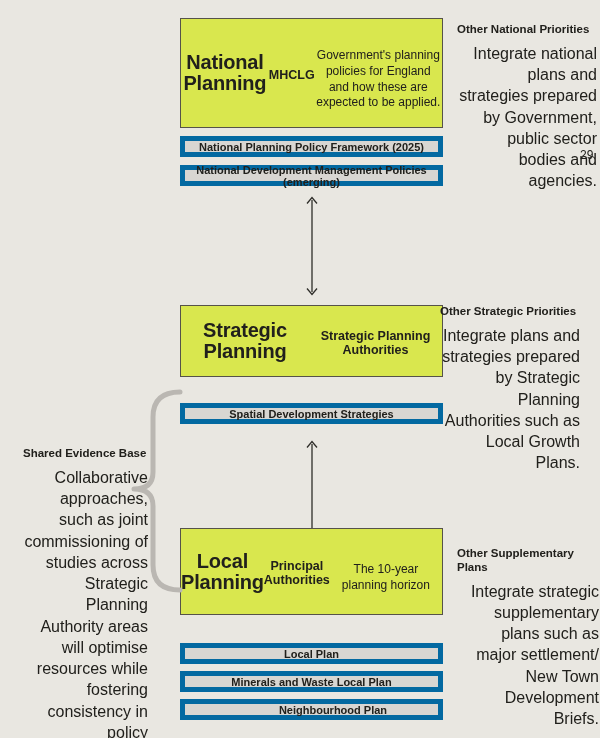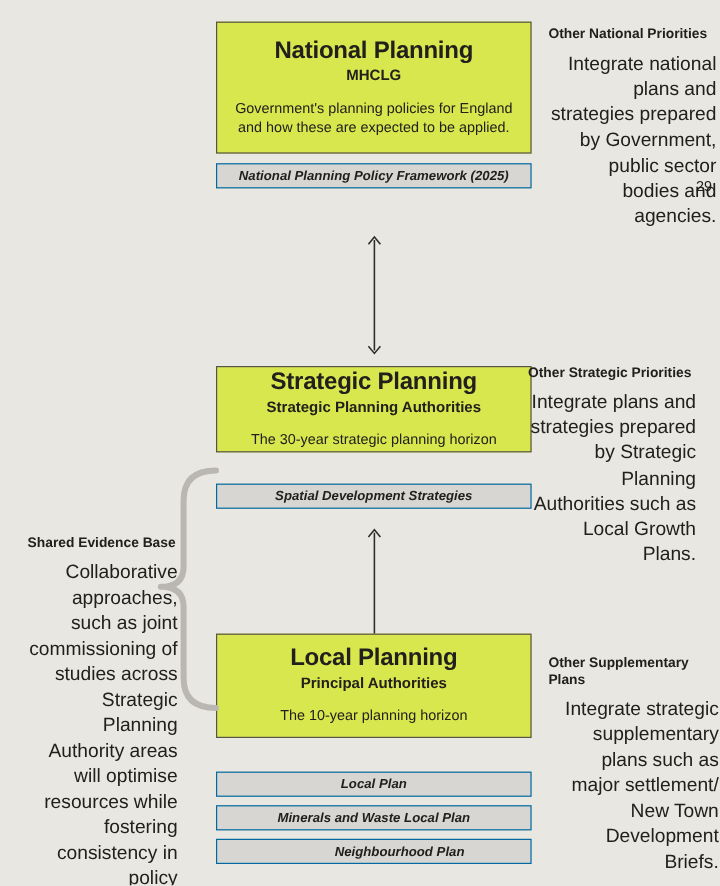--- a/index.html
+++ b/index.html
@@ -7,35 +7,35 @@
     position:relative; width:600px; height:738px;
     background:#e9e7e1; overflow:hidden;
     font-family:"Liberation Sans", sans-serif;
     color:#21201c;
     -webkit-font-smoothing:antialiased;
   }
   
   .ybox {
     position:absolute; left:180px; width:263px;
     background:#d9e74e; border:1px solid #565349; box-sizing:border-box;
-    display:flex; flex-direction:column; align-items:center; justify-content:center;
+    display:flex; align-items:center; justify-content:center;
     text-align:center;
   }
   .ybox .title { font-size:20px; font-weight:bold; line-height:1.05; letter-spacing:-0.2px; margin:0; }
   .ybox .subtitle { font-size:12.5px; font-weight:bold; margin:3px 0 0; }
   .ybox .desc { font-size:12px; line-height:1.3; margin:13px 0 0; width:92%; }
   .box-national { top:18px;  height:110px; }
   .box-strategic{ top:305px; height:72px; }
   .box-local    { top:528px; height:87px; }
   
   .bar {
     position:absolute; left:180px; width:263px; height:21px;
-    background:#d8d6d2; border:1px solid #0369a1; box-sizing:border-box;
+    background:#d8d6d2; border:5px solid #0369a1; box-sizing:border-box;
     display:flex; align-items:center; justify-content:center;
-    font-size:11px; font-weight:bold; text-align:center;font-style:italic;
+    font-size:11px; font-weight:bold; text-align:center;
   }
   .bar-1 { top:136px; } .bar-2 { top:165px; }
   .bar-3 { top:403px; }
   .bar-4 { top:643px; } .bar-5 { top:671px; } .bar-6 { top:699px;padding-left:43px; }
   
   .side { position:absolute; }
   .side h4 { font-size:11.5px; font-weight:bold; margin:0 0 6px; line-height:1.2; }
   .side p  { font-size:16px; margin:0; line-height:1.33;text-align:right; }
   .ann-national      { left:457px; top:23px;  width:140px; }
   .ann-strategic     { left:440px; top:305px; width:140px; }
@@ -51,31 +51,31 @@
 <body>
 
 <div class="canvas">
 
   <section class="ybox box-national">
     <h2 class="title">National Planning</h2>
     <div class="subtitle">MHCLG</div>
     <p class="desc">Government's planning policies for England and how these are expected to be applied.</p>
   </section>
   <div class="bar bar-1">National Planning Policy Framework (2025)</div>
+  <div class="bar bar-2">National Development Management Policies (emerging)</div>
 
   <svg class="arrow arrow-1" viewBox="0 0 16 100">
     <line x1="8" y1="4" x2="8" y2="96" stroke="#2e2d29" stroke-width="1.3"></line>
     <polyline points="3,7.5 8,1.5 13,7.5" fill="none" stroke="#2e2d29" stroke-width="1.3"></polyline>
     <polyline points="3,92.5 8,98.5 13,92.5" fill="none" stroke="#2e2d29" stroke-width="1.3"></polyline>
   </svg>
 
   <section class="ybox box-strategic">
     <h2 class="title">Strategic Planning</h2>
     <div class="subtitle">Strategic Planning Authorities</div>
-    <p class="desc">The 30-year strategic planning horizon</p>
   </section>
   <div class="bar bar-3">Spatial Development Strategies</div>
 
   <svg class="arrow arrow-2" viewBox="0 0 16 100">
     <line x1="8" y1="4" x2="8" y2="96" stroke="#2e2d29" stroke-width="1.3"></line>
     <polyline points="3,7.5 8,1.5 13,7.5" fill="none" stroke="#2e2d29" stroke-width="1.3"></polyline>
     <polyline points="3,92.5 8,98.5 13,92.5" fill="none" stroke="#2e2d29" stroke-width="1.3"></polyline>
   </svg>
 
   <section class="ybox box-local">

